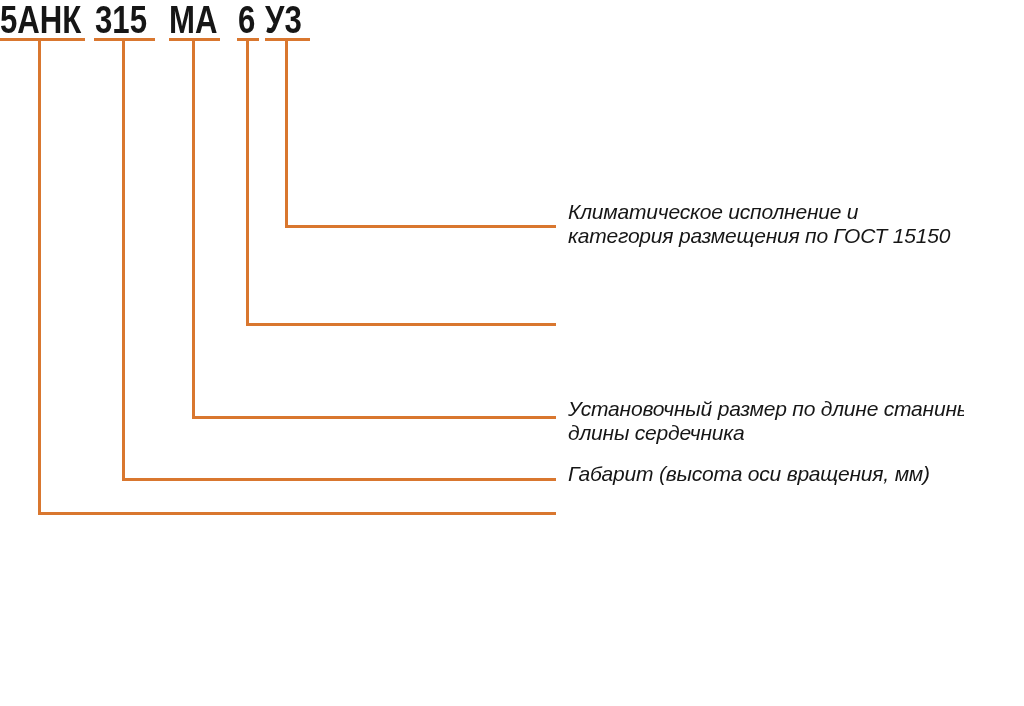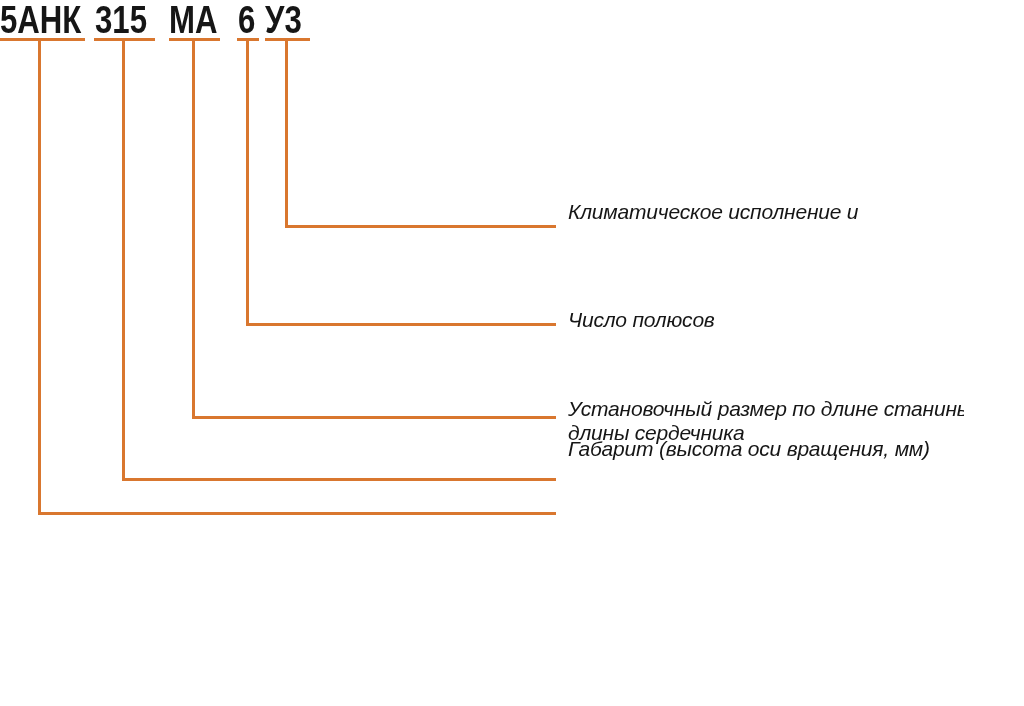--- a/index.html
+++ b/index.html
@@ -76,21 +76,21 @@
     font-size: 21px;
     line-height: 24px;
     letter-spacing: -0.2px;
     color: var(--text, #161616);
     font-style: italic;
   }
   .lbl .ln { white-space: nowrap; }
   .l0 { top: 200px; }
   .l1 { top: 308px; }
   .l2 { top: 397px; }
-  .l3 { top: 437px; }
+  .l3 { top: 462px; }
   .l4 { top: 503px; }
 </style>
 </head>
 <body>
 
 <div class="canvas">
 
   <div class="tok t0">5АНК</div>
   <div class="tok t1">315</div>
   <div class="tok t2">МА</div>
@@ -110,25 +110,23 @@
   <div class="vl v4"></div>
 
   <div class="hl h0"></div>
   <div class="hl h1"></div>
   <div class="hl h2"></div>
   <div class="hl h3"></div>
   <div class="hl h4"></div>
 
   <div class="lbl l0">
     <div class="ln">Климатическое исполнение и</div>
+    <div class="ln">категория размещения по ГОСТ 15150</div>
   </div>
 
-  <div class="lbl l1">
-    <div class="ln">Число полюсов</div>
-  </div>
 
   <div class="lbl l2">
     <div class="ln">Установочный размер по длине станины и (или)</div>
     <div class="ln">длины сердечника</div>
   </div>
 
   <div class="lbl l3">
     <div class="ln">Габарит (высота оси вращения, мм)</div>
   </div>
 

